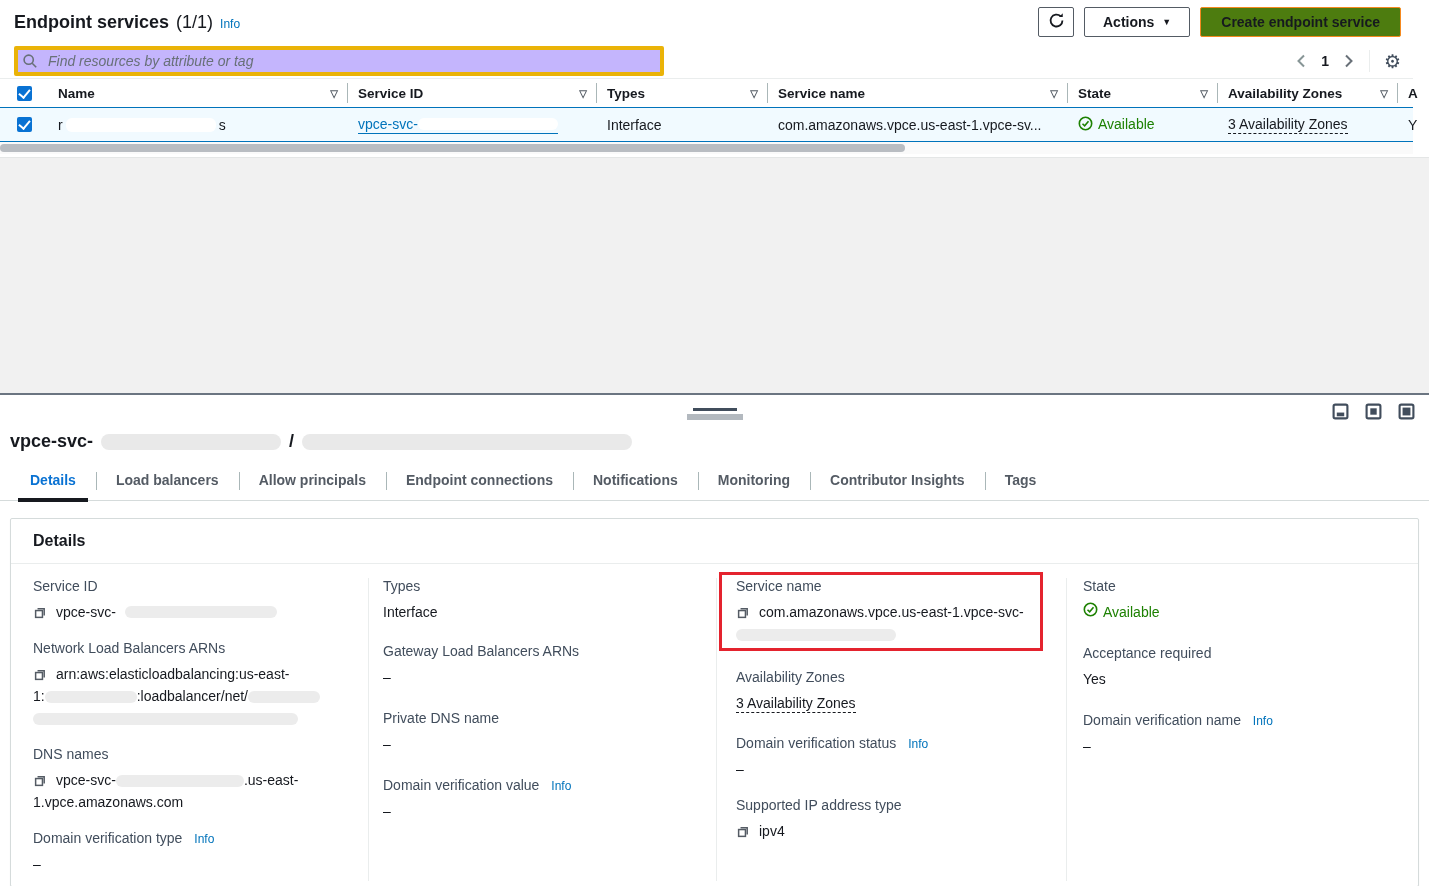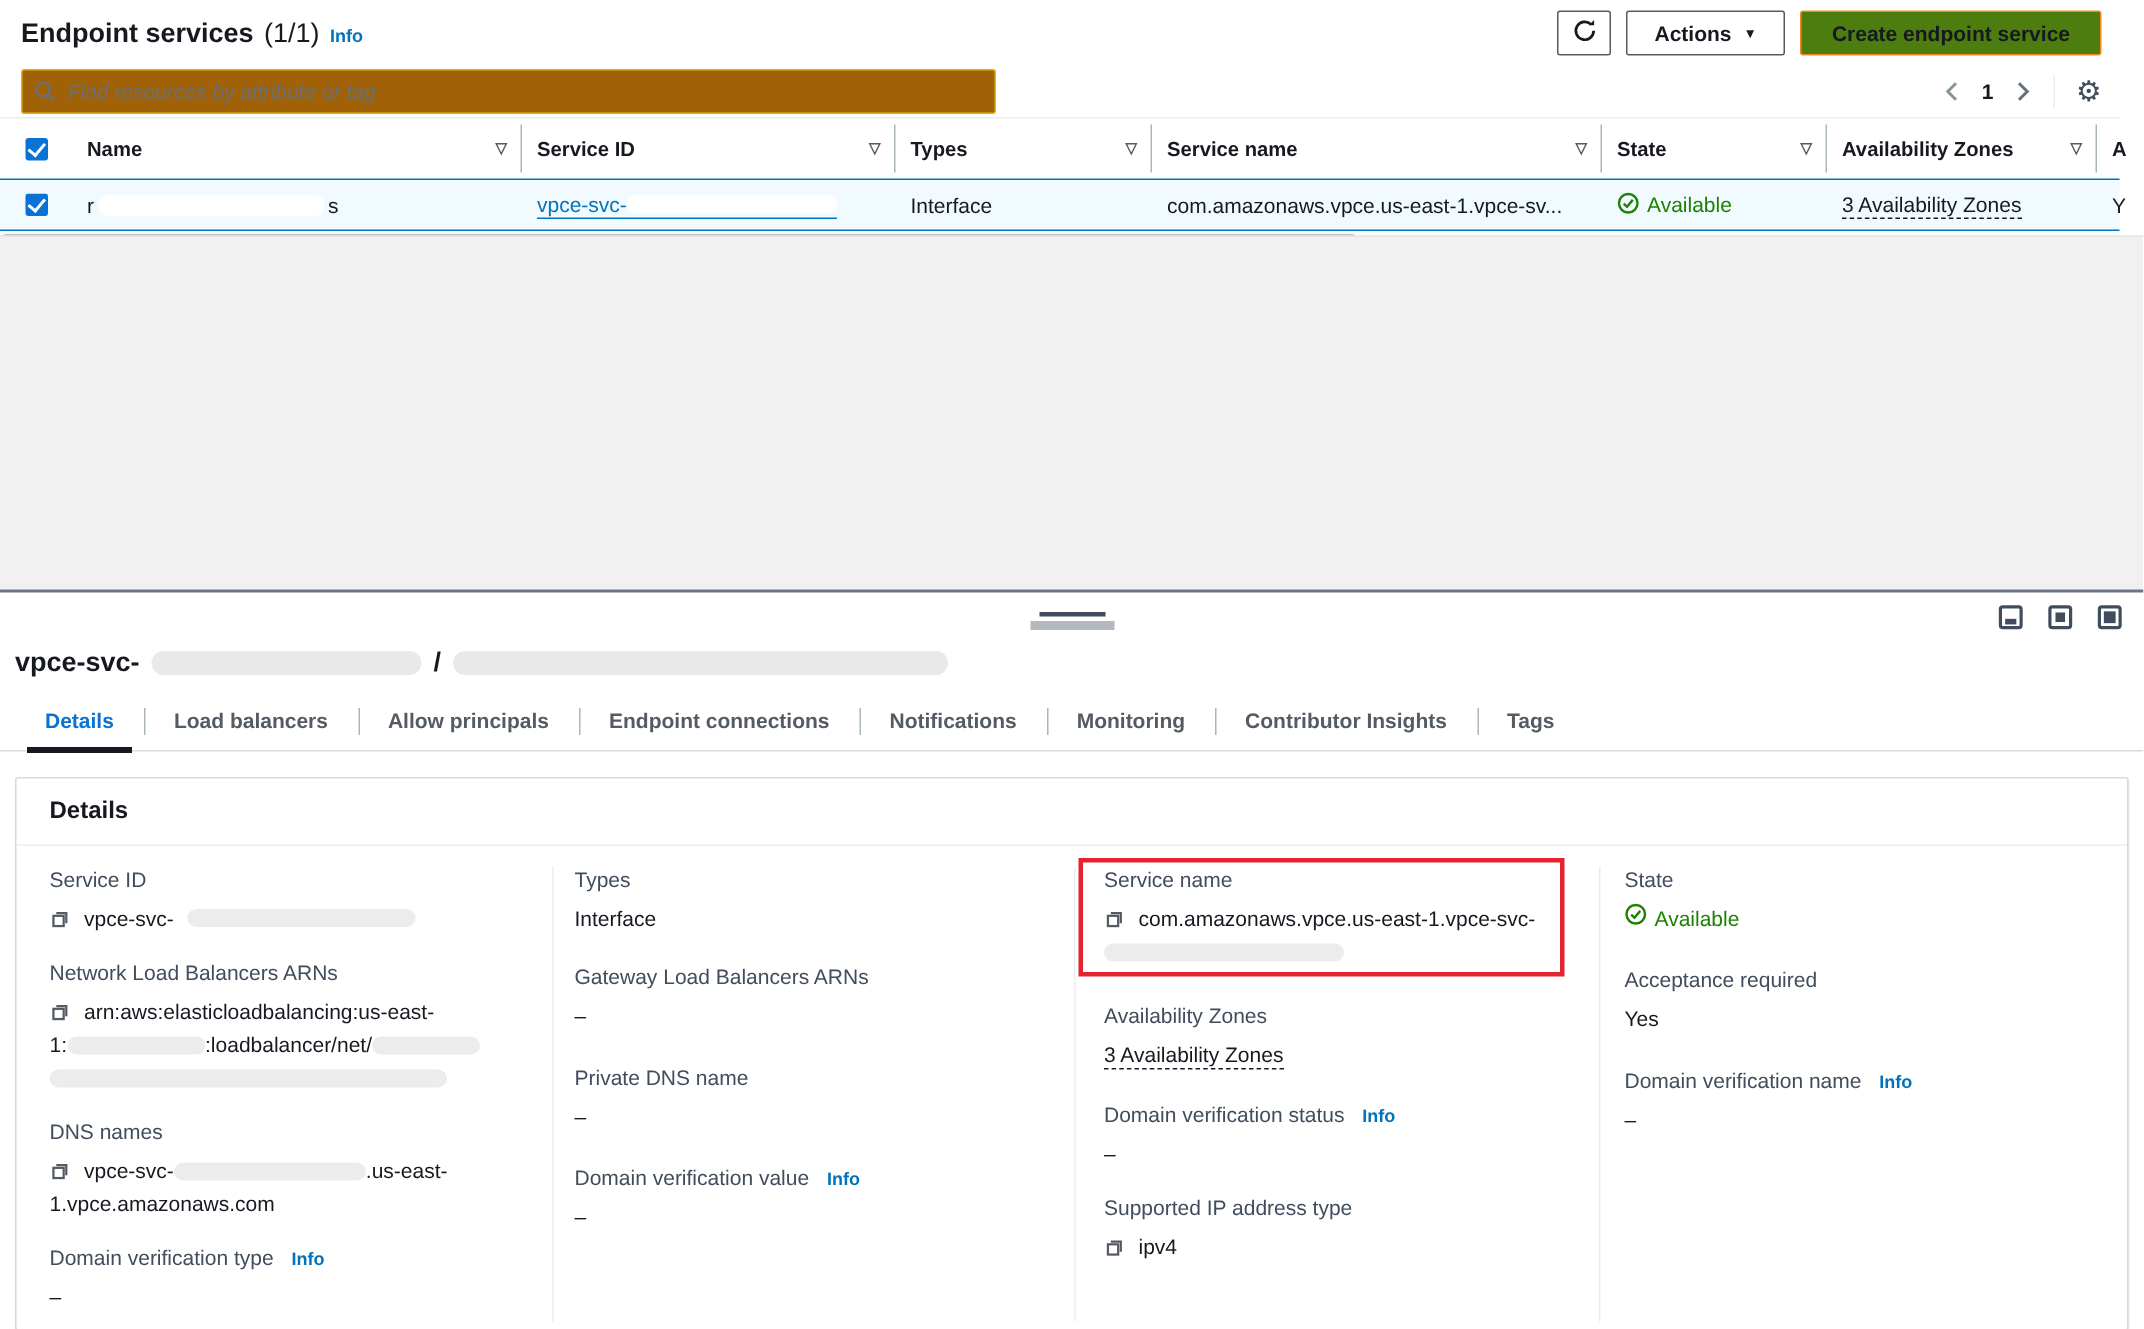--- a/index.html
+++ b/index.html
@@ -6,42 +6,42 @@
   html,body { width:1429px; height:886px; overflow:hidden; }
   body { font-family:"Liberation Sans", sans-serif; color:#16191f; background:#fff; font-size:14px; }
   .app { position:relative; width:1429px; height:886px; background:#fff; }
 
   
   .top-section { position:absolute; top:0; left:0; right:16px; background:#fff; }
   .header-row { display:flex; justify-content:space-between; align-items:center; height:44px; padding:0 12px 0 14px; }
   .title-wrap { display:flex; align-items:baseline; gap:7px; }
   .page-title { font-size:18px; font-weight:bold; }
   .page-count { font-size:18px; font-weight:normal; color:#16191f; }
-  .info-link { color:#0073bb; font-weight:bold; font-size:12px; cursor:pointer; }
+  .info-link { color:#0073bb; font-weight:normal; font-size:12px; cursor:pointer; }
   .hdr-actions { display:flex; gap:10px; align-items:center; }
   .btn { display:inline-flex; align-items:center; justify-content:center; gap:8px; height:30px; border:1px solid #545b64; border-radius:2px; background:#fff; font-weight:bold; font-size:14px; color:#16191f; padding:0 18px; cursor:pointer; font-family:inherit; }
   .btn-icon { width:36px; padding:0; }
   .btn-primary { background:#4d7c0f; border-color:#f5891f; color:#16191f; padding:0 20px; }
   .caret { font-size:9px; position:relative; top:0px; }
 
   .toolbar-row { display:flex; justify-content:space-between; align-items:center; height:34px; padding:0 12px 0 14px; }
   .search-box { position:relative; width:650px; }
-  .search-box input { width:100%; height:30px; border:1px solid #eab308; border-radius:2px; padding:0 8px 0 30px; font-size:14px; font-style:italic; color:#16191f; font-family:inherit; background:#a16207; }
+  .search-box input { width:100%; height:30px; border:4px solid #eab308; border-radius:2px; padding:0 8px 0 30px; font-size:14px; font-style:italic; color:#16191f; font-family:inherit; background:#c4b5fd; }
   .search-box input::placeholder { color:#687078; font-style:italic; }
   .search-icon { position:absolute; left:8px; top:7px; }
   .paging { display:flex; align-items:center; gap:14px; }
   .pg-chev { cursor:pointer; display:flex; align-items:center; }
   .pg-num { font-weight:bold; font-size:14px; }
   .pg-sep { width:1px; height:22px; background:#eaeded; }
   .gear { font-size:19px; color:#414d5c; cursor:pointer; line-height:1; }
 
   
   .tbl { width:100%; }
   .tr { display:flex; align-items:center; }
-  .thead { height:41px; border-top:1px solid #eaeded; }
+  .thead { height:29px; border-top:1px solid #eaeded; }
   .th { position:relative; display:flex; align-items:center; justify-content:space-between; font-weight:bold; font-size:13.5px; padding:0 10px; height:100%; }
   .th::after { content:''; position:absolute; right:0; top:4px; bottom:4px; width:1px; background:#aab7b8; }
   .th.no-sep::after { display:none; }
   .sort { font-size:10px; color:#545b64; margin-left:6px; }
   .trow { height:35px; background:#f1faff; border-top:1px solid #0073bb; border-bottom:1px solid #0073bb; font-size:14px; }
   .td { padding:0 10px; display:flex; align-items:center; white-space:nowrap; overflow:hidden; }
   .c-check { width:48px; justify-content:center; flex:none; }
   .c-name  { width:300px; flex:none; }
   .c-sid   { width:249px; flex:none; }
   .c-types { width:171px; flex:none; }

